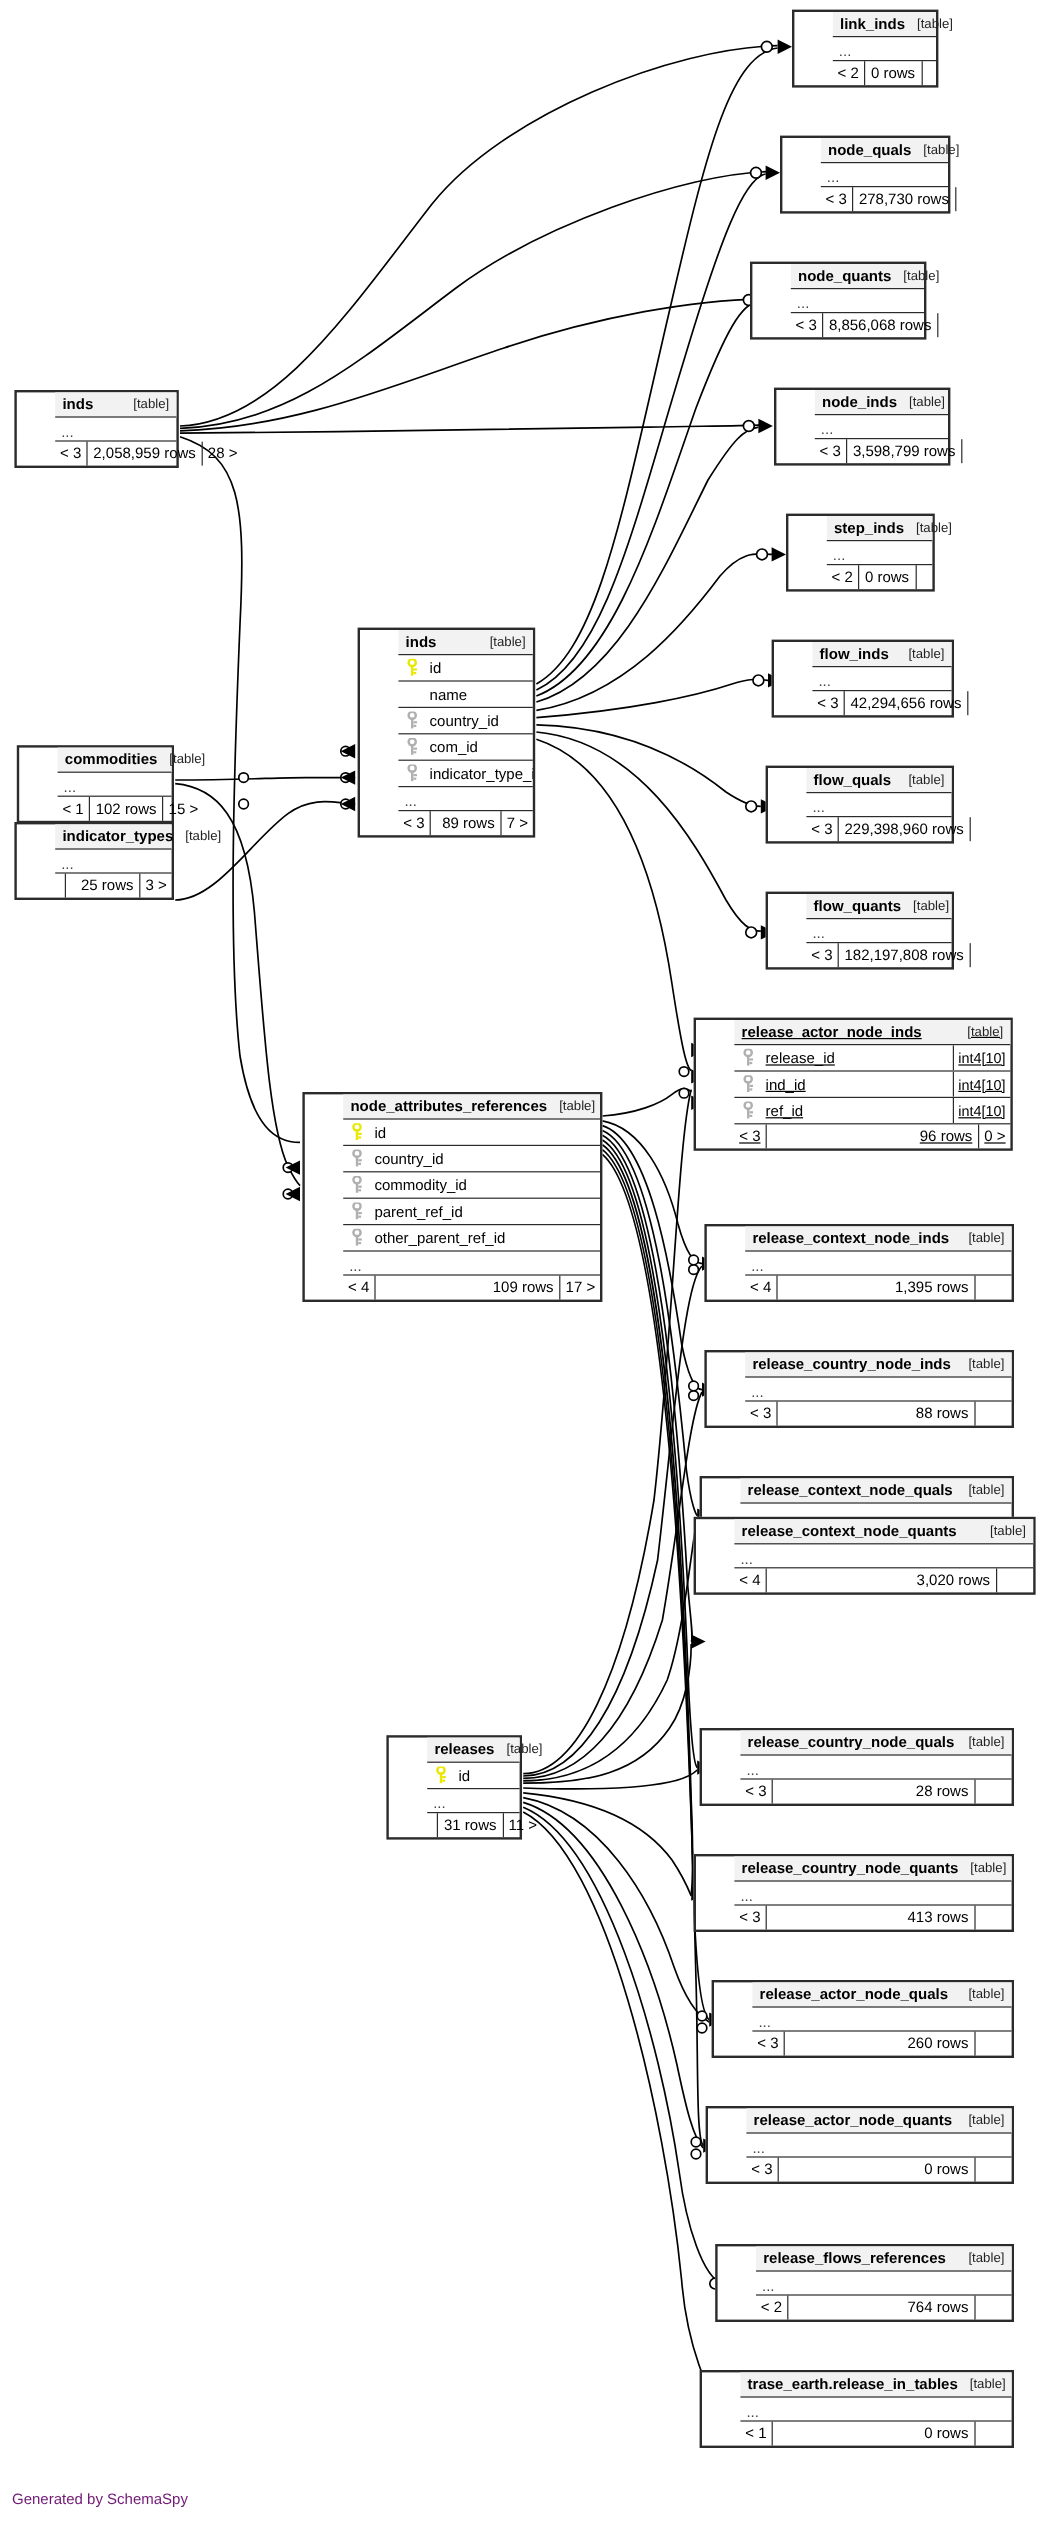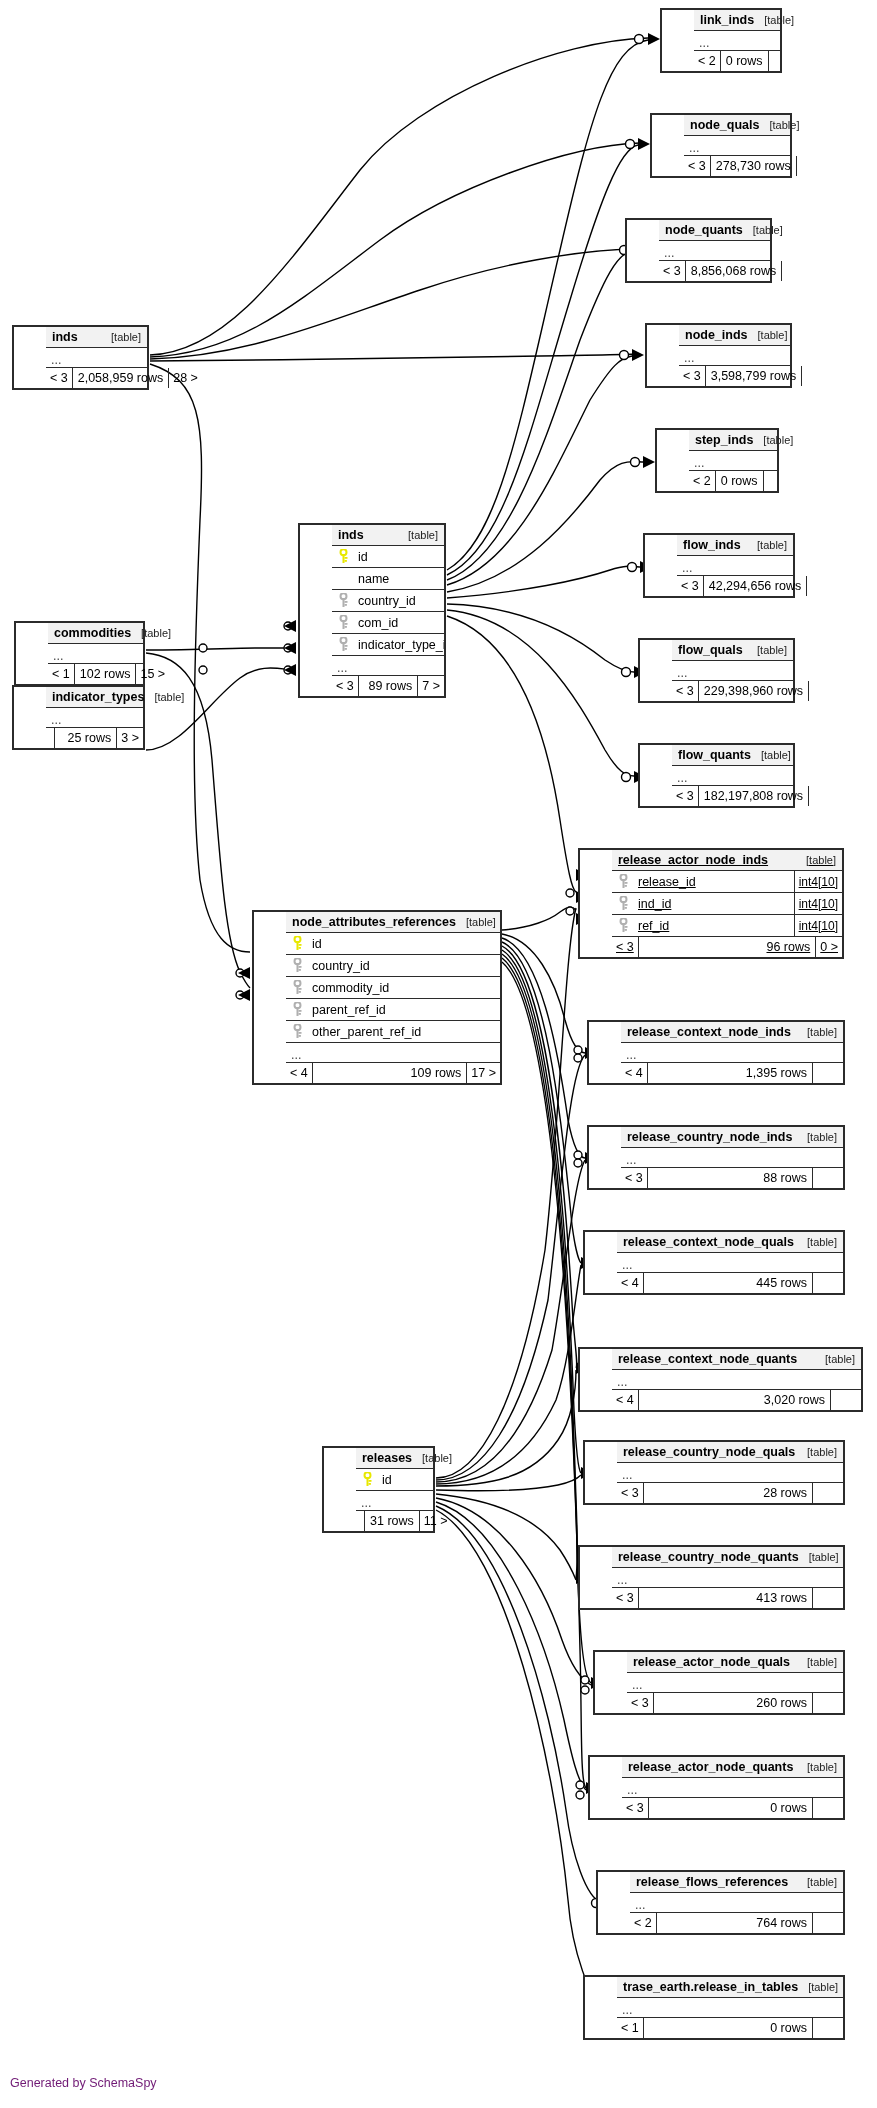--- a/index.html
+++ b/index.html
@@ -592,21 +592,21 @@
           <span class="nm">release_context_node_quals</span>
           <span class="tg">[table]</span>
         </div>
         <div class="ellip">...</div>
         <div class="ftr">
           <span class="f1">&lt; 4</span>
           <span class="f2">445 rows</span>
           <span class="f3 empty"></span>
         </div>
       </div>
-      <div class="tbl" style="left: 578px; top: 1347px; width: 285px;">
+      <div class="tbl" style="left: 578px; top: 1264px; width: 285px;">
         <div class="hdr">
           <span class="nm">release_context_node_quants</span>
           <span class="tg">[table]</span>
         </div>
         <div class="ellip">...</div>
         <div class="ftr">
           <span class="f1">&lt; 4</span>
           <span class="f2">3,020 rows</span>
           <span class="f3 empty"></span>
         </div>

